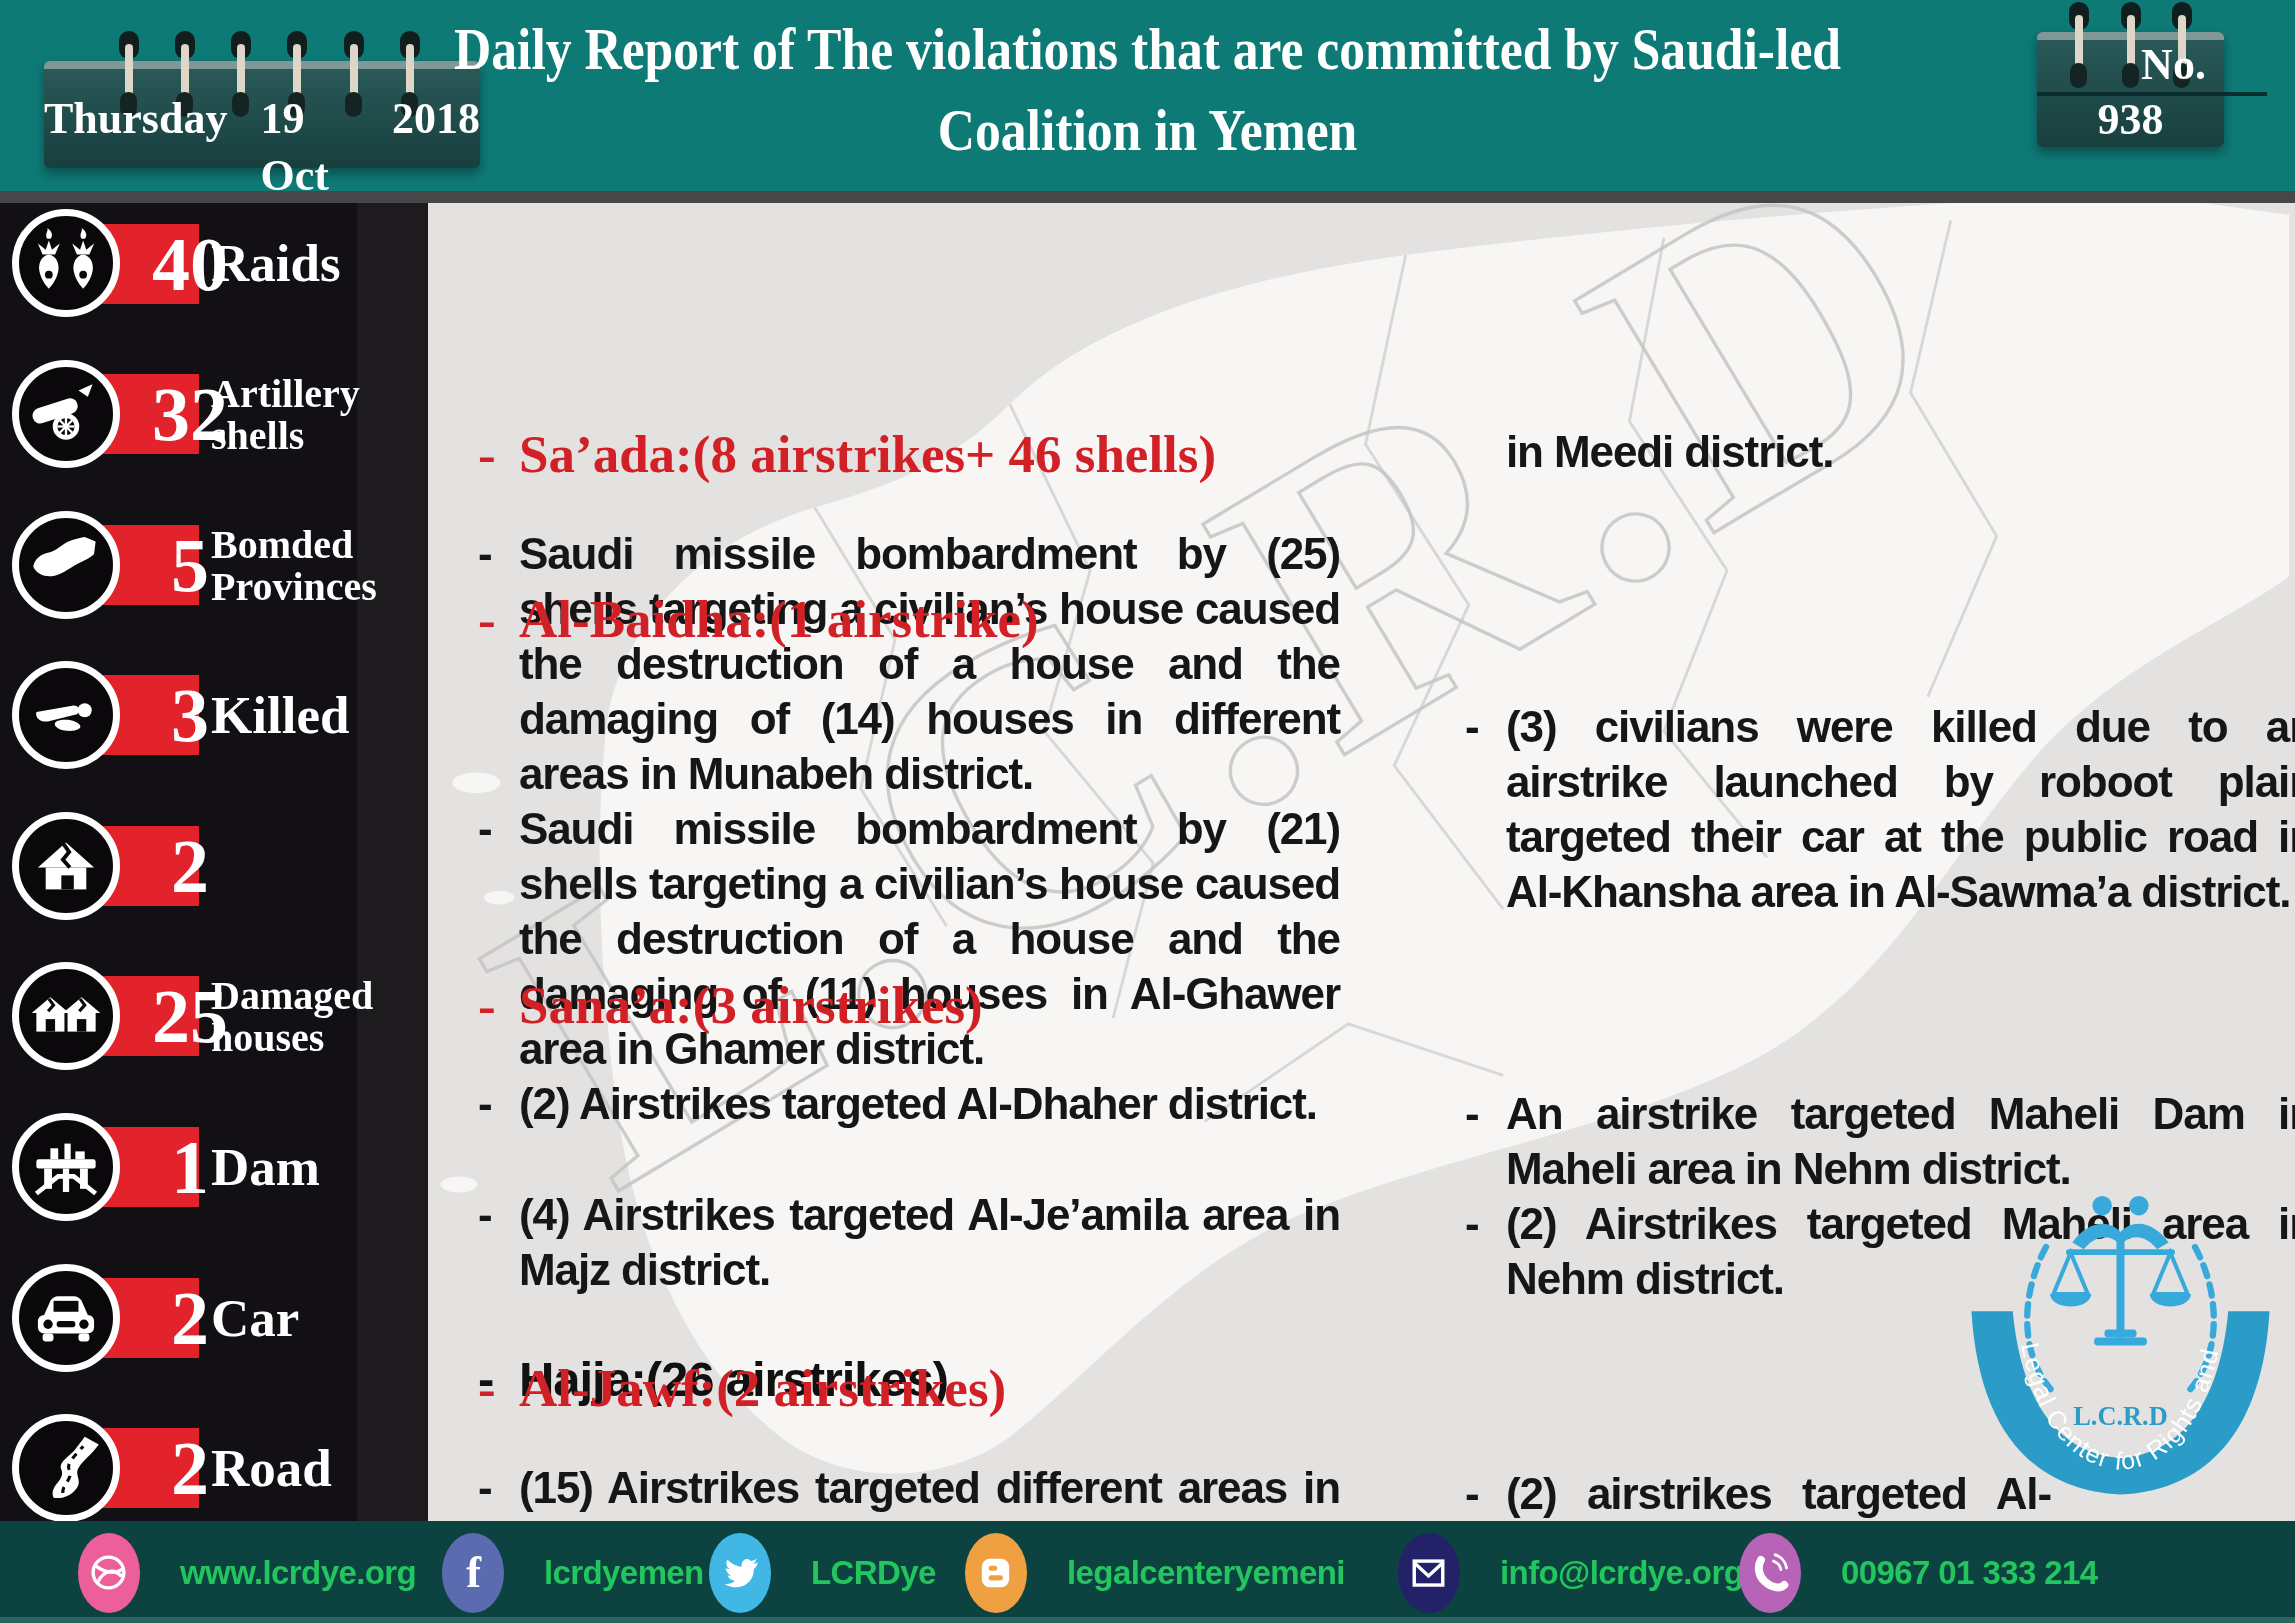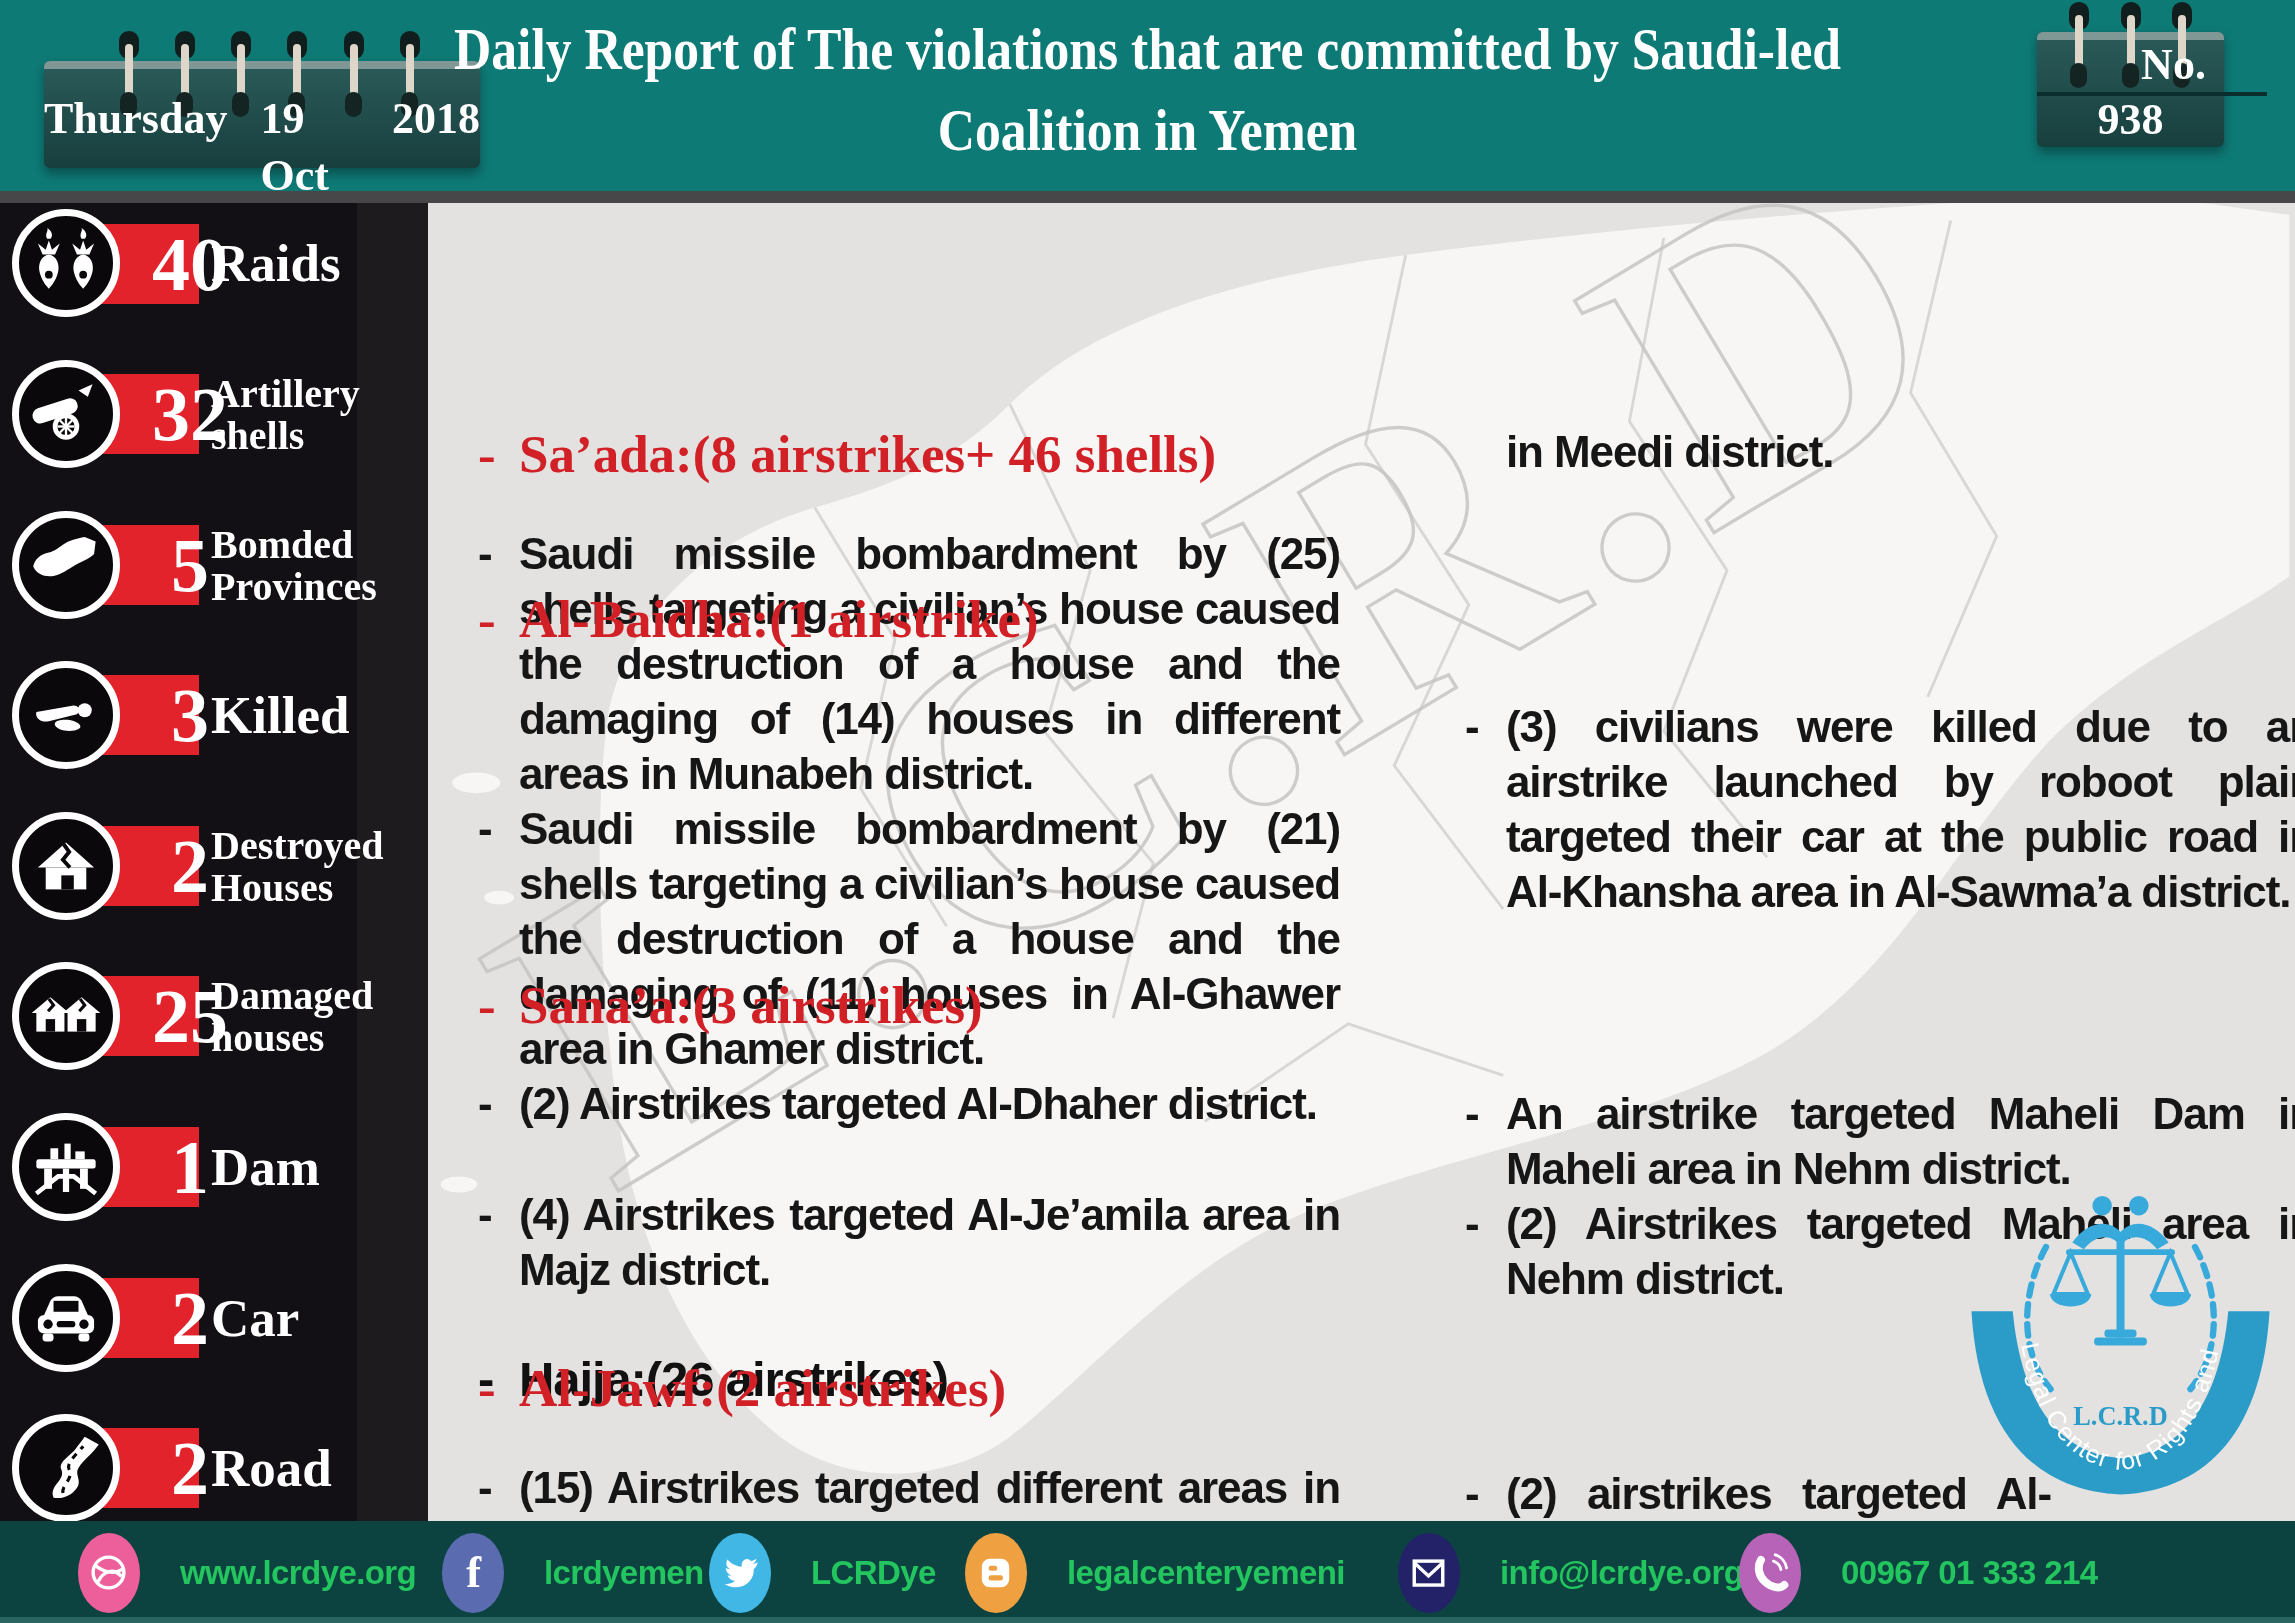--- a/index.html
+++ b/index.html
@@ -255,21 +255,20 @@
         <div class="stat-circle">
           <svg viewBox="0 0 100 100">
               <g fill="#fff">
             <path d="M14 52 L50 20 L86 52 Z"></path>
             <rect x="24" y="52" width="52" height="28"></rect>
             <rect x="44" y="62" width="16" height="18" fill="#0b080b"></rect>
             <path d="M47 22 L54 32 L46 42 L55 52" stroke="#0b080b" stroke-width="5" fill="none"></path>
           </g>
             </svg>
         </div>
-        <div class="stat-label">Destroyed Houses</div>
       </div>
 
       <div class="side-item small-label" style="top:759px">
         <div class="stat-box">
             <span class="stat-num">25</span>
           </div>
         <div class="stat-circle">
           <svg viewBox="0 0 100 100">
               <g fill="#fff">
             <path d="M6 46 L30 26 L54 46 Z"></path>

